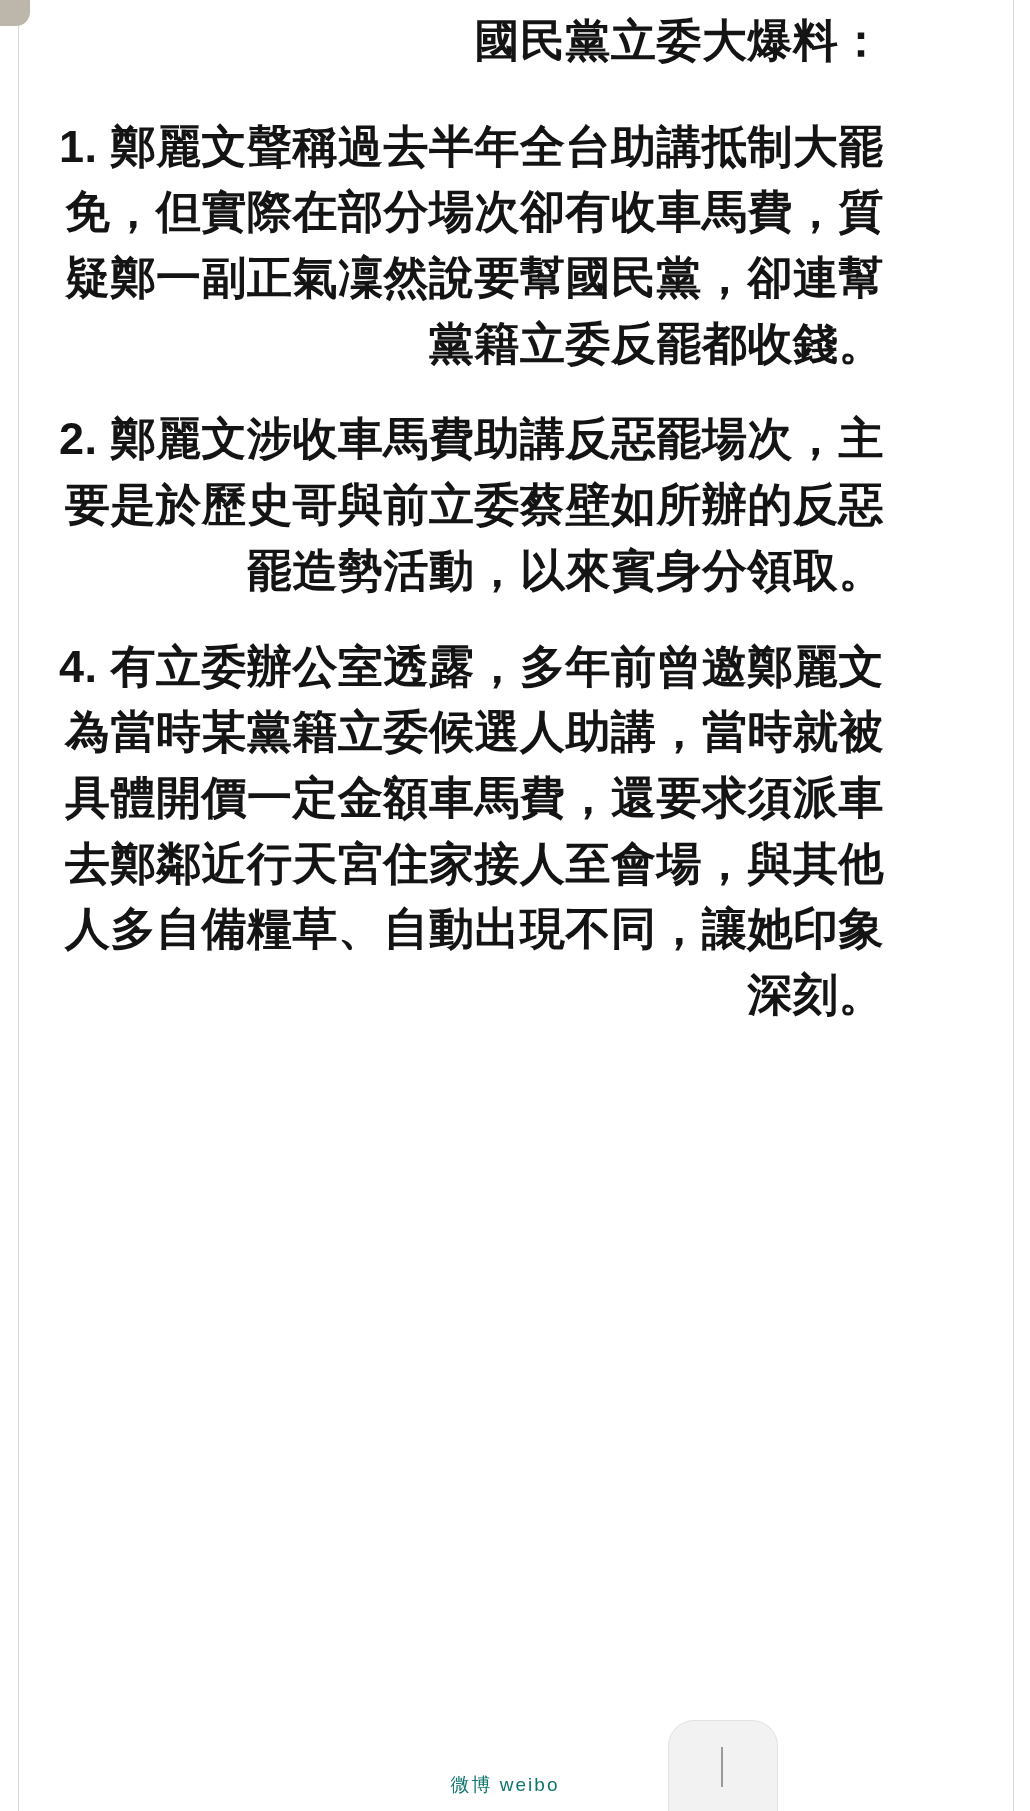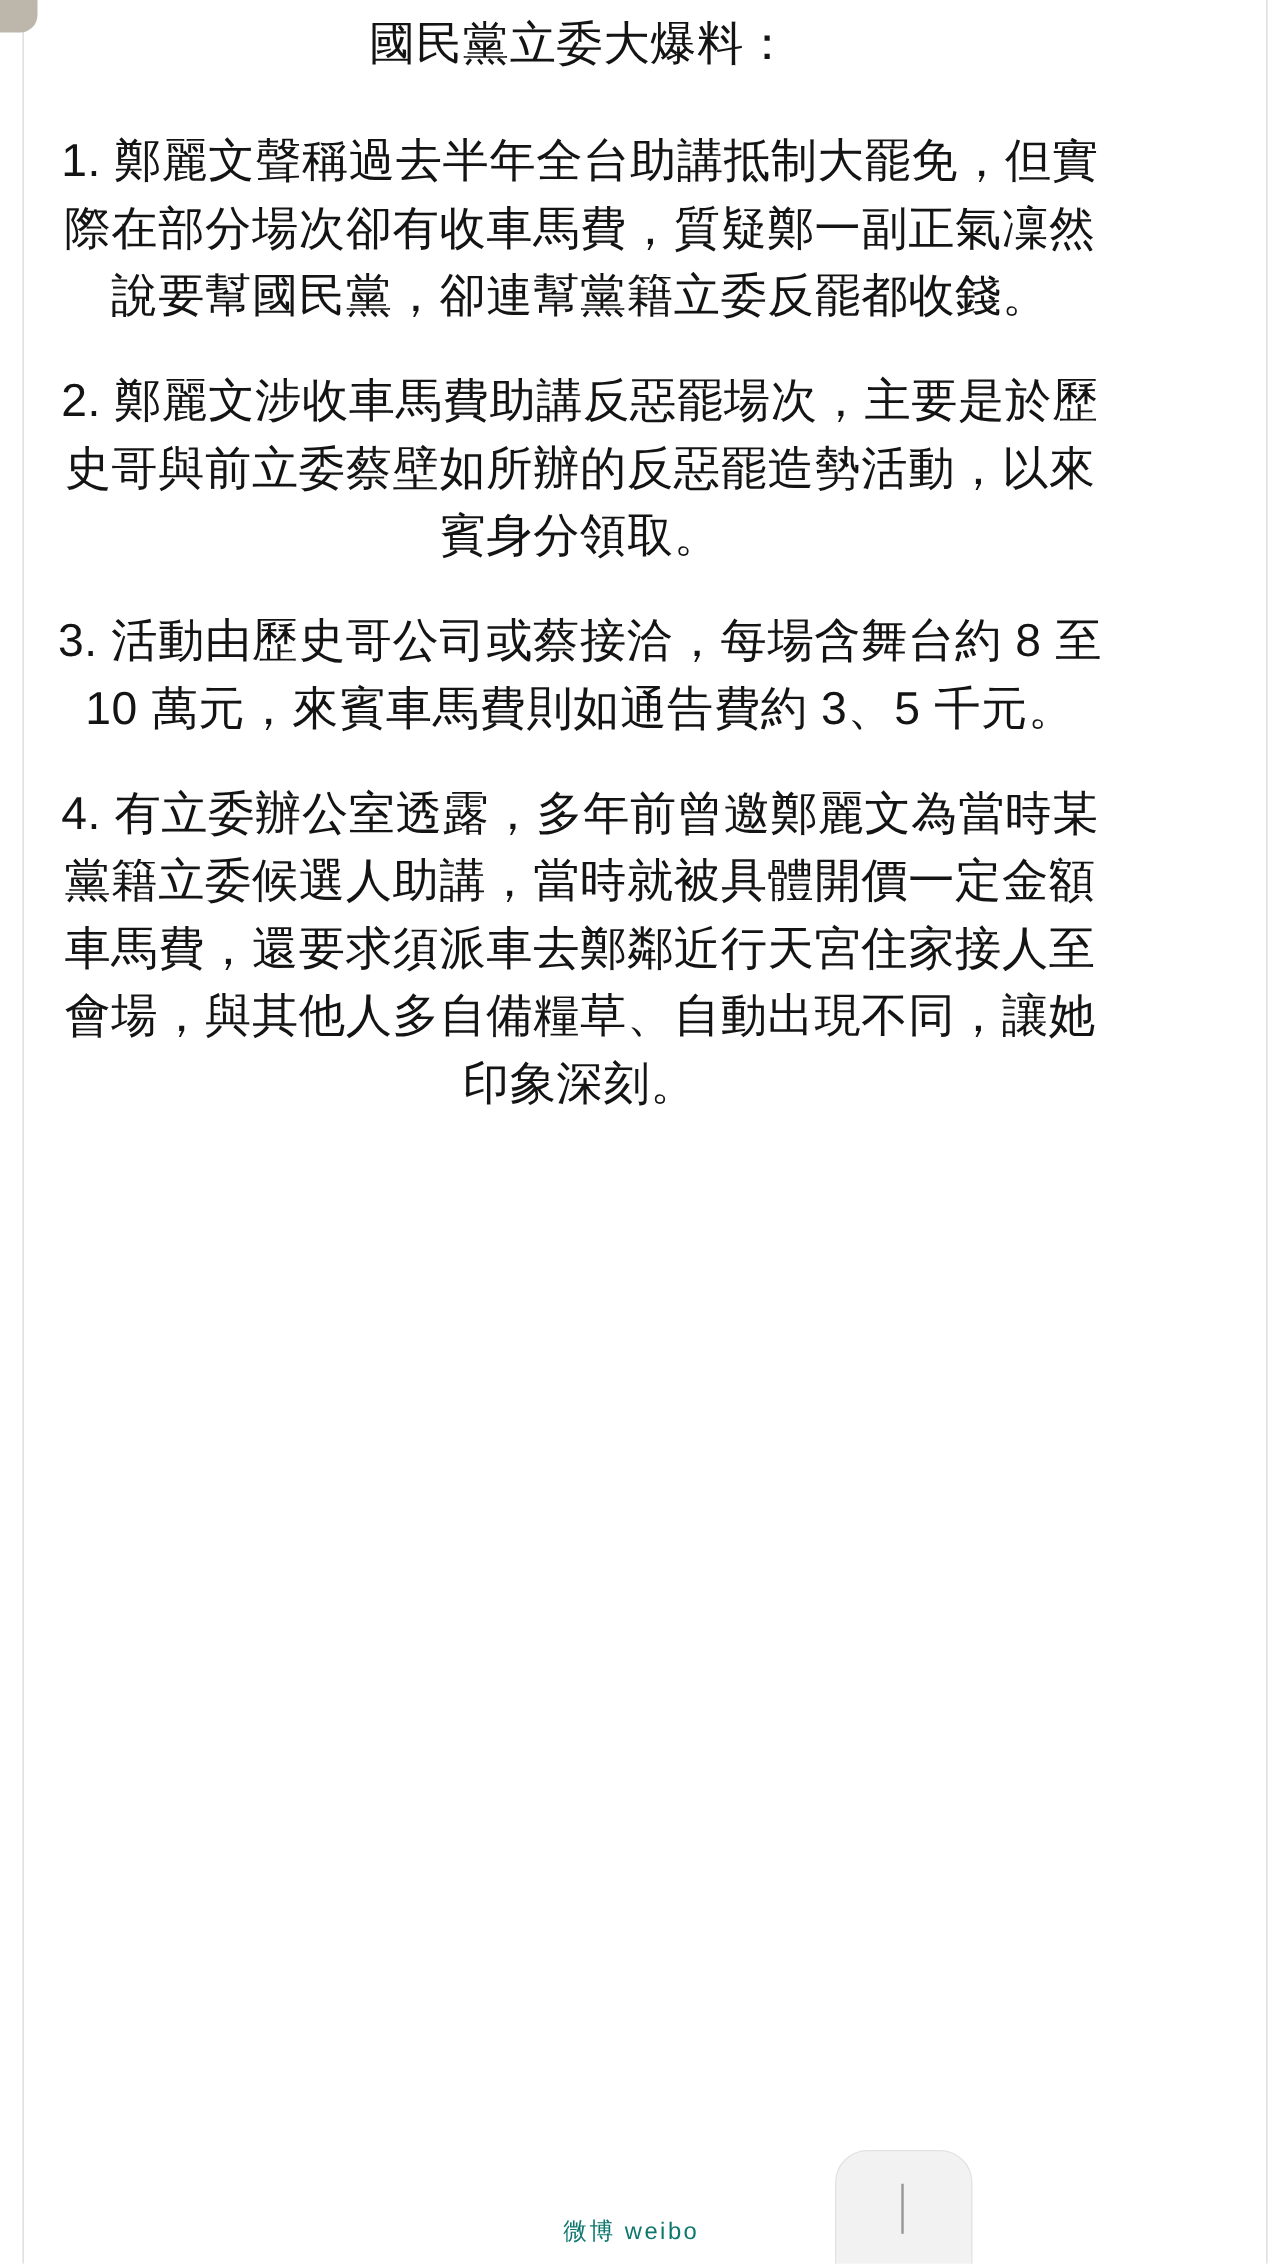--- a/index.html
+++ b/index.html
@@ -39,27 +39,27 @@
   }
 
   .article {
     position: absolute;
     left: 44px;
     top: 8px;
     width: 840px;
   }
 
   .para {
-    font-size: 37px;
+    font-size: 45px;
     line-height: 1.46;
     letter-spacing: 0.5px;
     margin: 0 0 30px 0;
-    text-align: center;
+    text-align: right;
     word-break: break-all;
-    font-weight: 400;
+    font-weight: 700;
     color: #141414;
   }
   .para.heading {
     margin-bottom: 40px;
   }
 
   
   .para.last {
     margin-bottom: 0;
   }
@@ -109,21 +109,20 @@
 
 <div class="corner-thumb"></div>
 
 <div class="article">
   <p class="para heading">國民黨立委大爆料：</p>
 
   <p class="para">1. 鄭麗文聲稱過去半年全台助講抵制大罷免，但實際在部分場次卻有收車馬費，質疑鄭一副正氣凜然說要幫國民黨，卻連幫黨籍立委反罷都收錢。</p>
 
   <p class="para">2. 鄭麗文涉收車馬費助講反惡罷場次，主要是於歷史哥與前立委蔡壁如所辦的反惡罷造勢活動，以來賓身分領取。</p>
 
-  <p class="para">3. 活動由歷史哥公司或蔡接洽，每場含舞台約 8 至 10 萬元，來賓車馬費則如通告費約 3、5 千元。</p>
 
   <p class="para last">4. 有立委辦公室透露，多年前曾邀鄭麗文為當時某黨籍立委候選人助講，當時就被具體開價一定金額車馬費，還要求須派車去鄭鄰近行天宮住家接人至會場，與其他人多自備糧草、自動出現不同，讓她印象深刻。</p>
 </div>
 
 <div class="bottom-pill">
   <div class="caret"></div>
 </div>
 
 <div class="watermark">微博 weibo</div>
 

